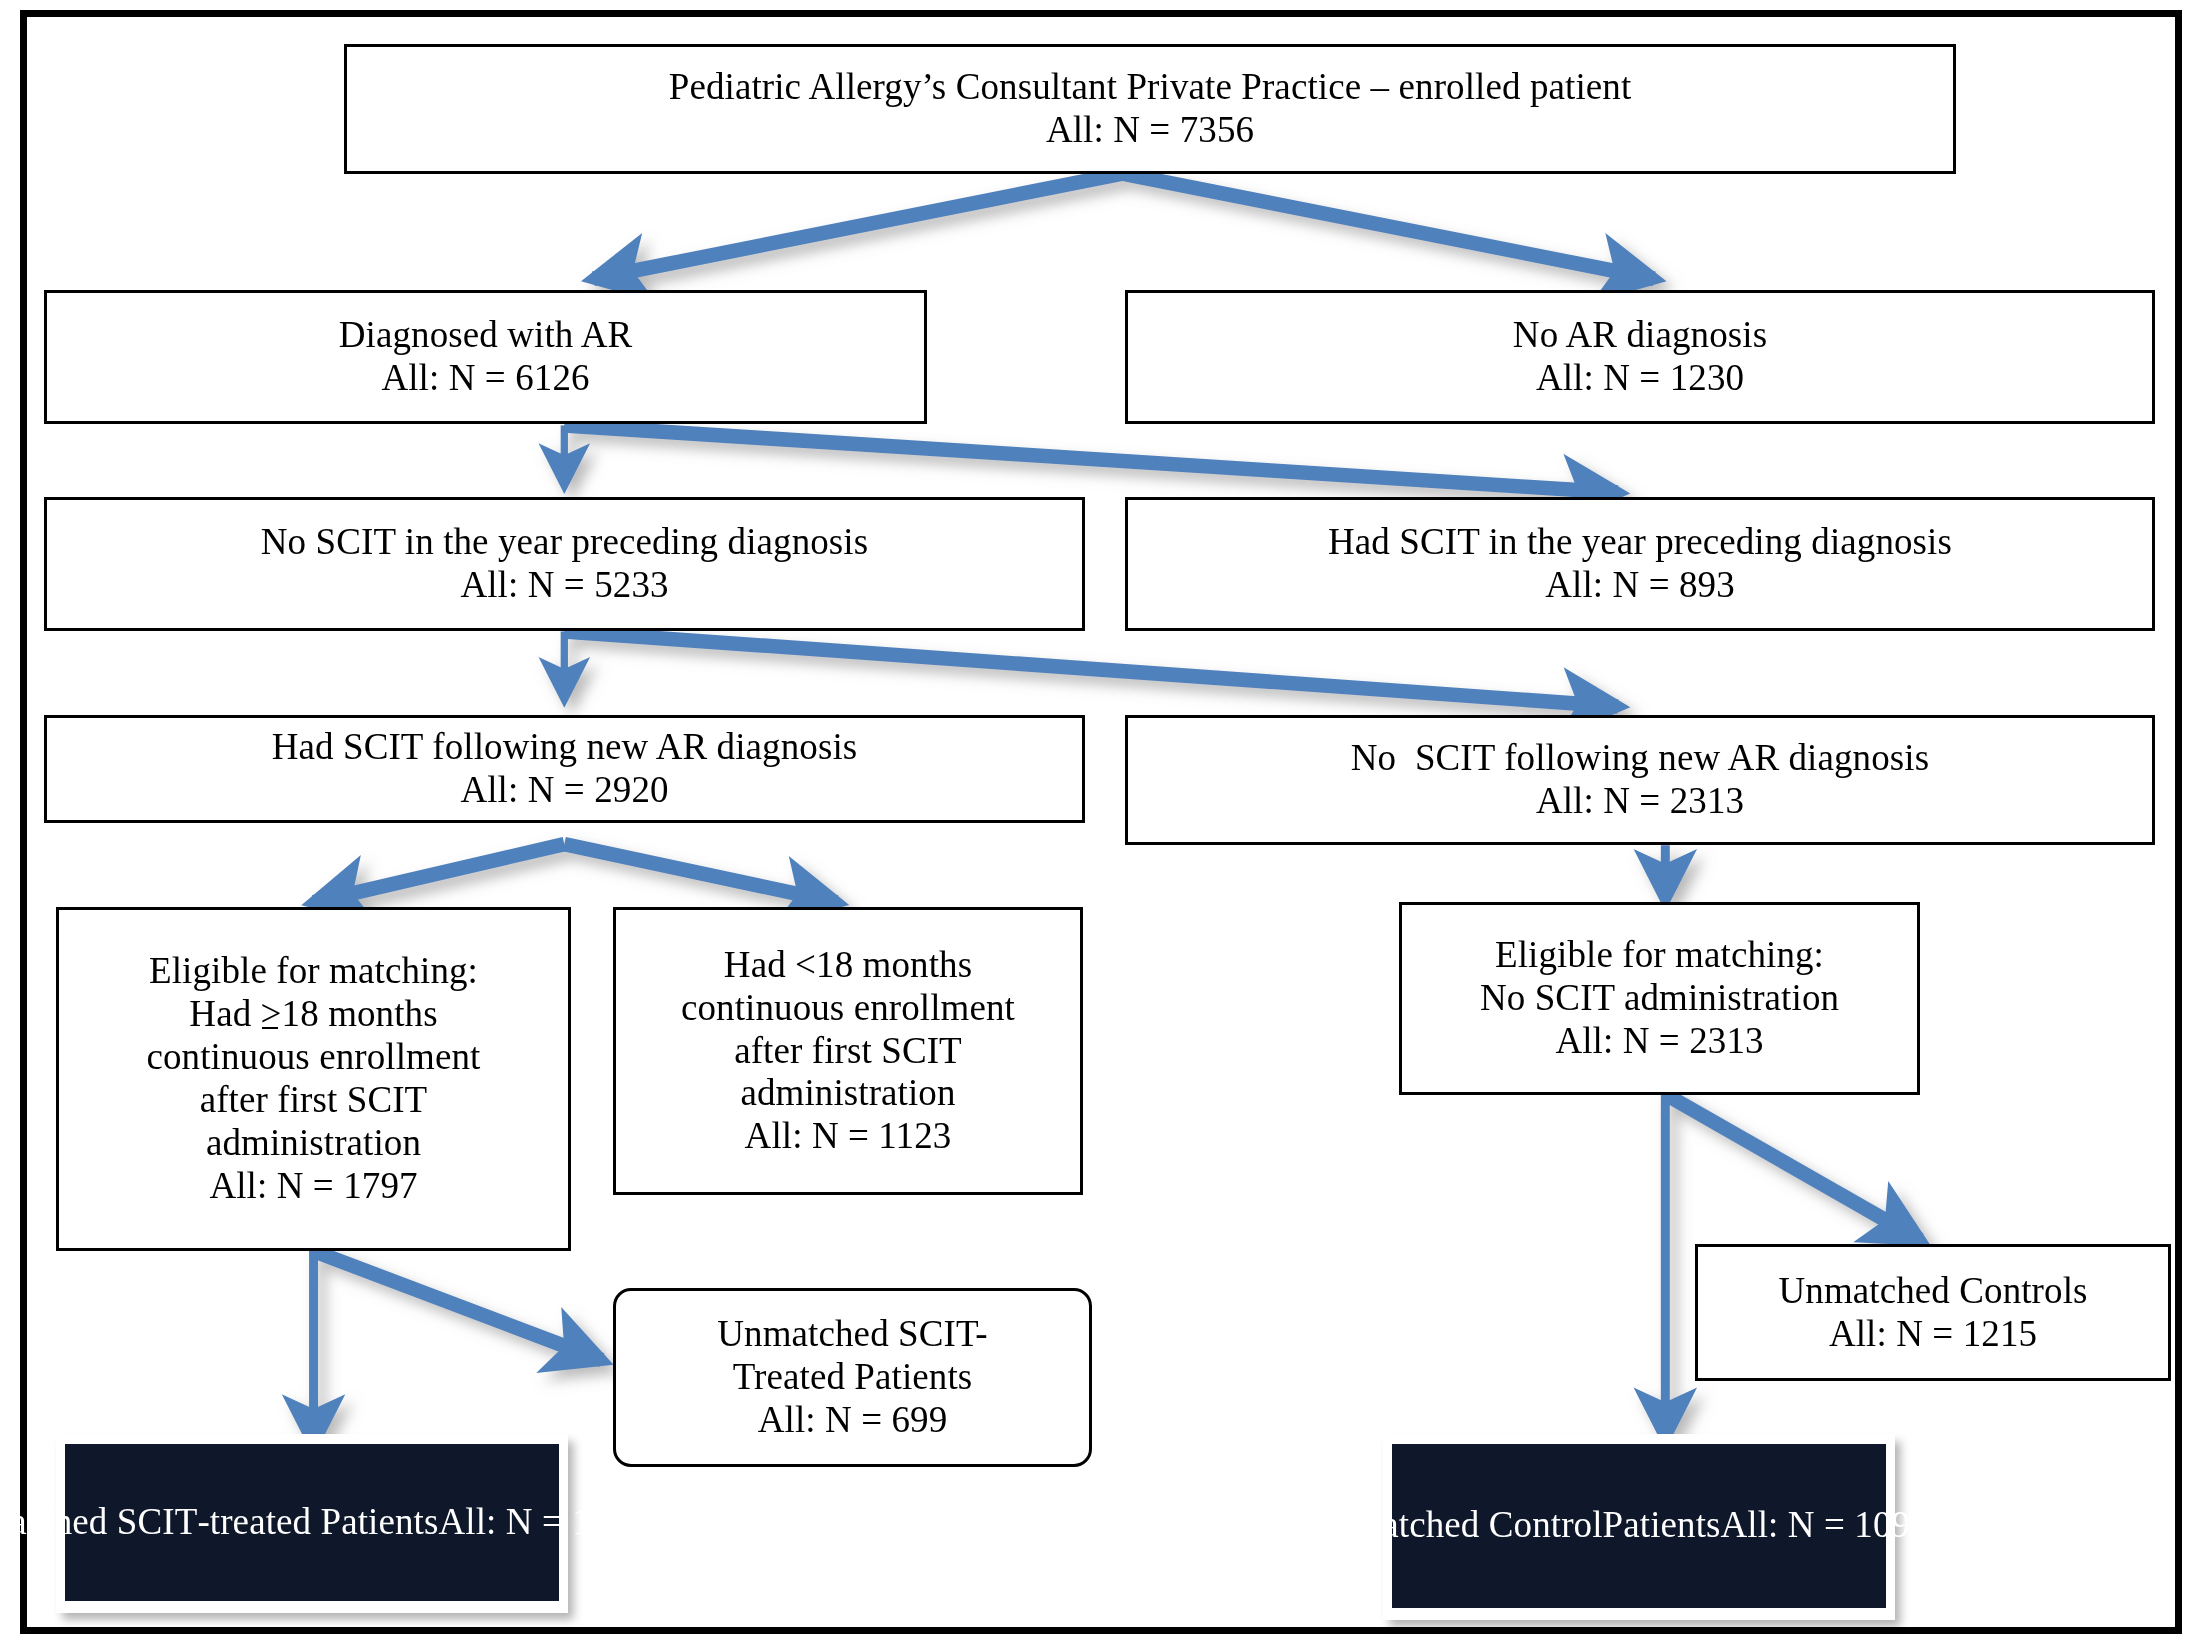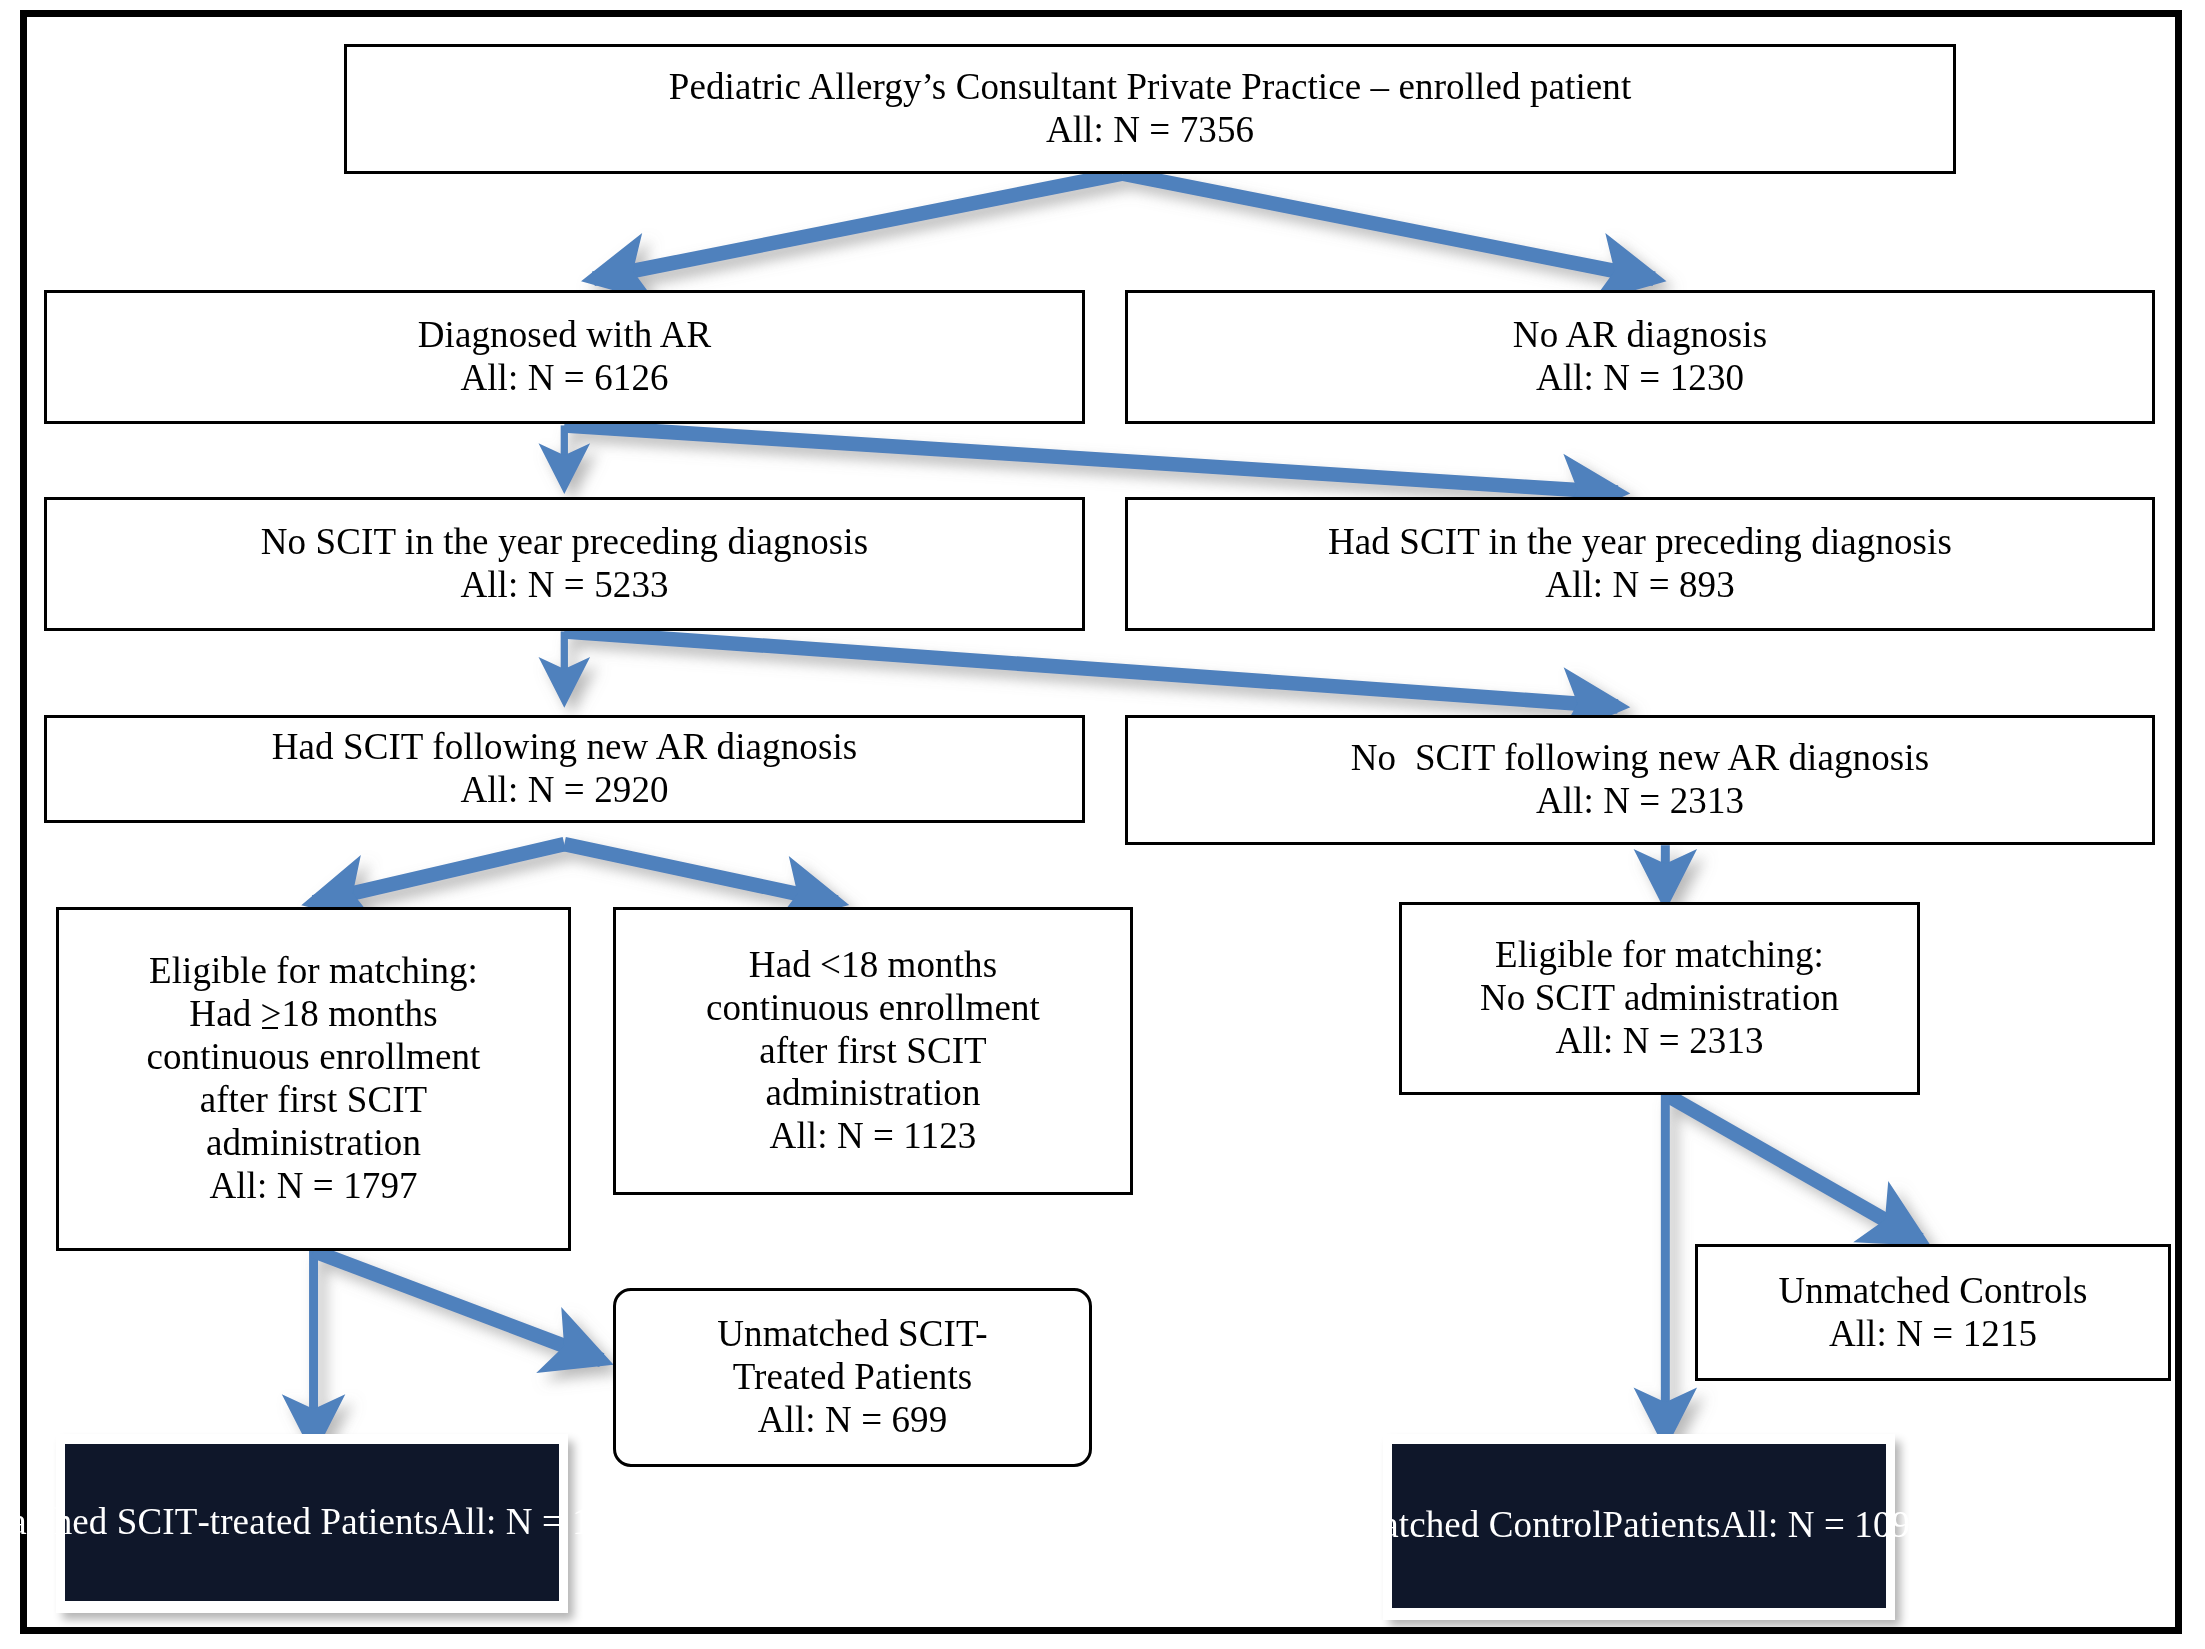--- a/index.html
+++ b/index.html
@@ -116,21 +116,21 @@
 
       <path d="M560,2235 L1075,2430" stroke-width="26" marker-end="url(#ah)"></path>
     </g>
   </svg>
 
   <div class="node" style="left:344px; top:44px; width:1612px; height:130px;">
     <span class="ln">Pediatric Allergy’s Consultant Private Practice – enrolled patient</span>
     <span class="ln">All: N = 7356</span>
   </div>
 
-  <div class="node" style="left:44px; top:290px; width:1041px; height:134px;">
+  <div class="node" style="left:44px; top:290px; width:883px; height:134px;">
     <span class="ln">Diagnosed with AR</span>
     <span class="ln">All: N = 6126</span>
   </div>
 
   <div class="node" style="left:1125px; top:290px; width:1030px; height:134px;">
     <span class="ln">No AR diagnosis</span>
     <span class="ln">All: N = 1230</span>
   </div>
 
   <div class="node" style="left:44px; top:497px; width:1041px; height:134px;">
@@ -155,21 +155,21 @@
 
   <div class="node" style="left:56px; top:907px; width:515px; height:344px;">
     <span class="ln">Eligible for matching:</span>
     <span class="ln"><span>Had </span><span class="ge">&gt;</span><span>18 months</span></span>
     <span class="ln">continuous enrollment</span>
     <span class="ln">after first SCIT</span>
     <span class="ln">administration</span>
     <span class="ln">All: N = 1797</span>
   </div>
 
-  <div class="node" style="left:613px; top:907px; width:520px; height:288px;">
+  <div class="node" style="left:613px; top:907px; width:470px; height:288px;">
     <span class="ln">Had &lt;18 months</span>
     <span class="ln">continuous enrollment</span>
     <span class="ln">after first SCIT</span>
     <span class="ln">administration</span>
     <span class="ln">All: N = 1123</span>
   </div>
 
   <div class="node" style="left:1399px; top:902px; width:521px; height:193px;">
     <span class="ln">Eligible for matching:</span>
     <span class="ln">No SCIT administration</span>

